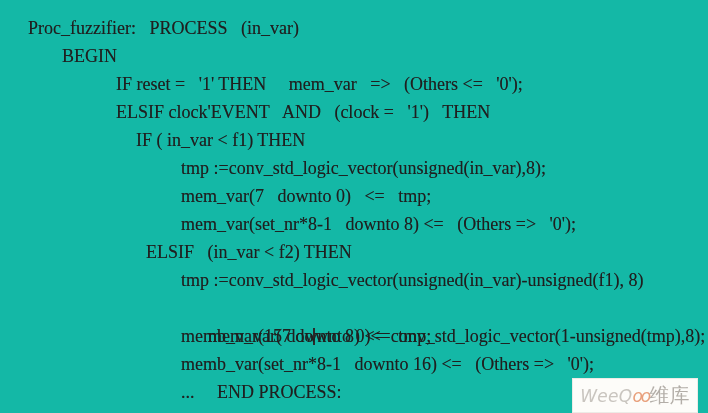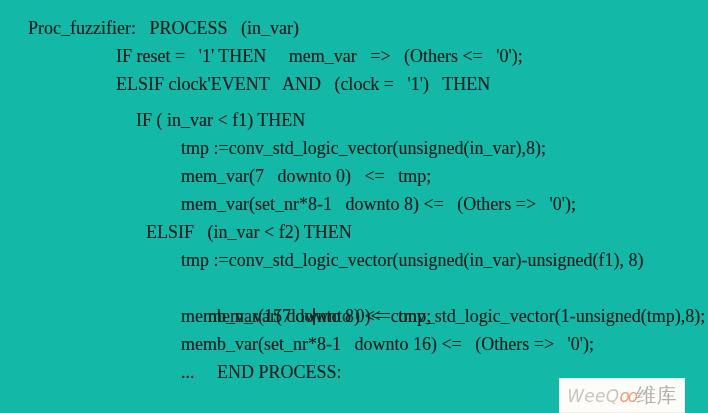--- a/index.html
+++ b/index.html
@@ -21,33 +21,33 @@
   }
   .code-line {
     height: 28px;
     line-height: 28px;
     white-space: pre;
     text-shadow: 0 0 0.6px rgba(40, 40, 40, 0.55);
   }
   .ind0 { padding-left: 28px; }
   .ind1 { padding-left: 62px; }
   .ind2 { padding-left: 100px; margin-left: 16px; }
-  .ind3 { padding-left: 136px; margin-top: 8px; }
+  .ind3 { padding-left: 136px; }
   .ind4 { padding-left: 146px; }
   .ind5 { padding-left: 181px; }
   .caret {
     display: inline-block;
     width: 1.5px;
     height: 17px;
     background: #2a2a2a;
     vertical-align: -3px;
   }
   .watermark {
     position: absolute;
-    left: 559px;
+    left: 572px;
     top: 378px;
     width: 124px;
     height: 33px;
     background: #fdfcf9;
     border: 1px solid #ecebe6;
     z-index: 0;
     display: flex;
     align-items: center;
     justify-content: center;
     font-family: "DejaVu Sans", sans-serif;
@@ -60,20 +60,21 @@
   .wm-2 { color: #e8a07c; letter-spacing: -2px; }
   .wm-3 { color: #b3aea8; font-style: normal; font-size: 20px; text-align: center; }
 </style>
 </head>
 <body>
 
 <div class="page">
 
   <div class="code-block">
     <div class="code-line ind0">Proc_fuzzifier:   PROCESS   (in_var)</div>
+    <div class="code-line ind1">BEGIN</div>
     <div class="code-line ind2">IF reset =   '1' THEN     mem_var   =&gt;   (Others &lt;=   '0');</div>
     <div class="code-line ind2">ELSIF clock'EVENT   AND   (clock =   '1')   THEN</div>
     <div class="code-line ind3">IF ( in_var &lt; f1) THEN</div>
     <div class="code-line ind5">tmp :=conv_std_logic_vector(unsigned(in_var),8);</div>
     <div class="code-line ind5">mem_var(7   downto 0)   &lt;=   tmp;</div>
     <div class="code-line ind5">mem_var(set_nr*8-1   downto 8) &lt;=   (Others =&gt;   '0');</div>
     <div class="code-line ind4">ELSIF   (in_var &lt; f2) THEN</div>
     <div class="code-line ind5">tmp :=conv_std_logic_vector(unsigned(in_var)-unsigned(f1), 8)</div>
     <div class="code-line ind5">
       <span>mem_var(7 do</span><span class="caret"></span><span>wnto 0)&lt;=conv_std_logic_vector(1-unsigned(tmp),8);</span>

